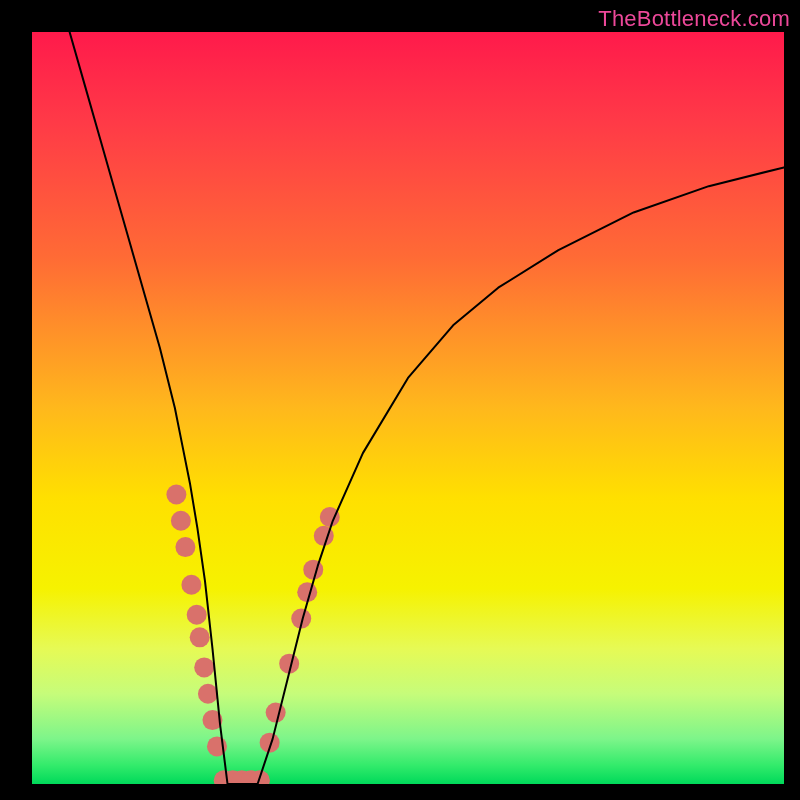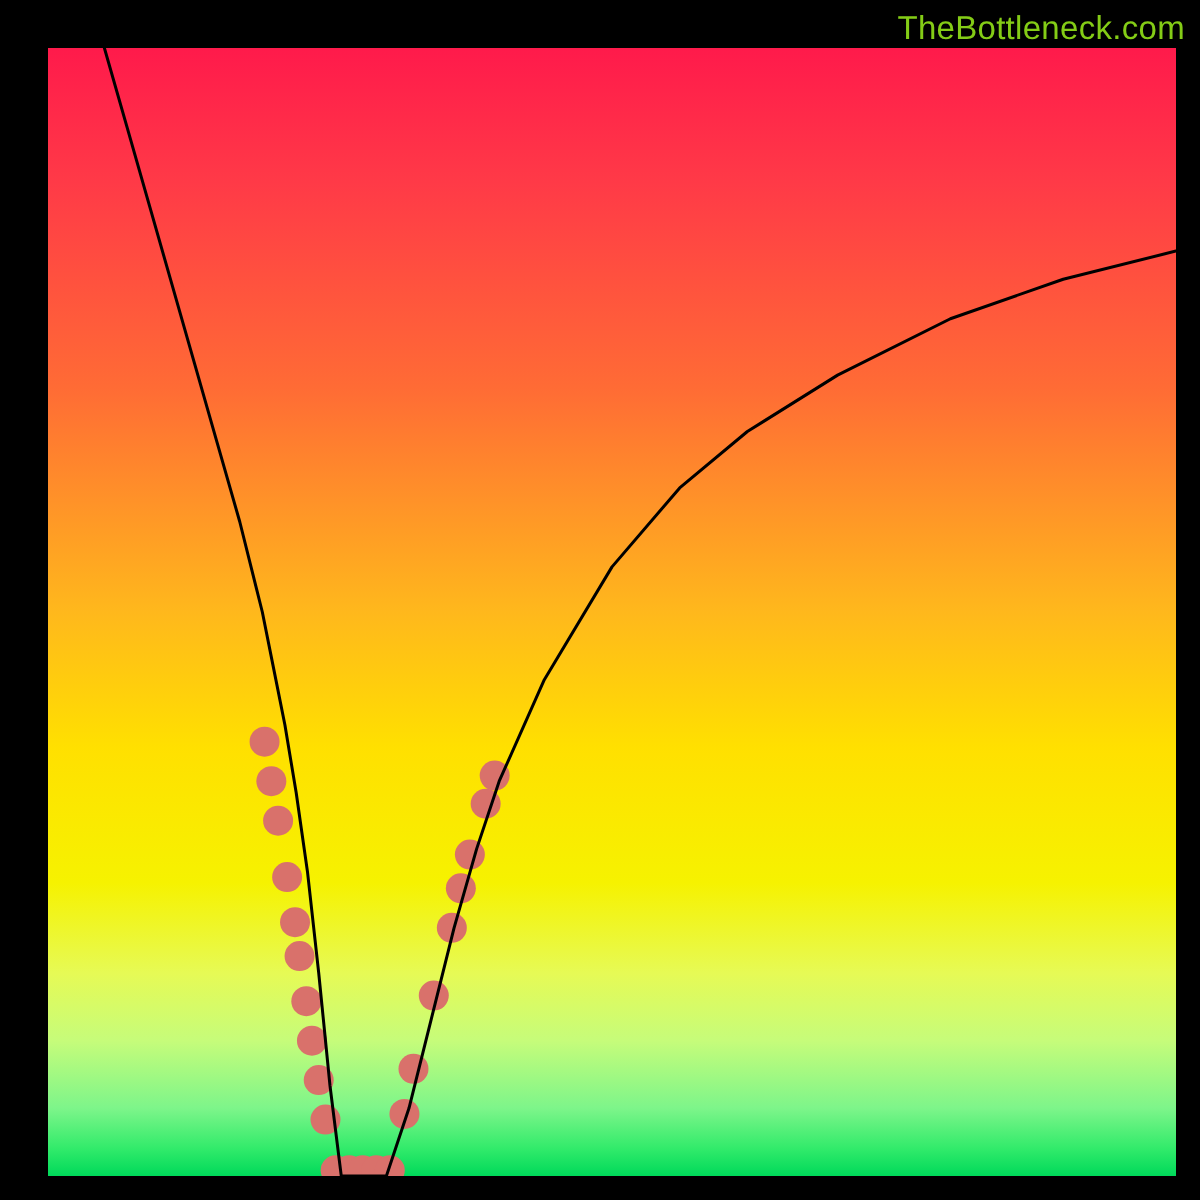--- a/index.html
+++ b/index.html
@@ -23,21 +23,21 @@
     position: absolute;
     left: 32px;
     top: 32px;
     width: 752px;
     height: 752px;
   }
   .watermark {
     position: absolute;
     top: 6px;
     right: 10px;
-    color: #84cc16;
+    color: #ec4899;
     font-size: 22px;
     font-weight: 500;
     letter-spacing: 0.2px;
     user-select: none;
   }
   svg {
     display: block;
   }
 </style>
 </head>

